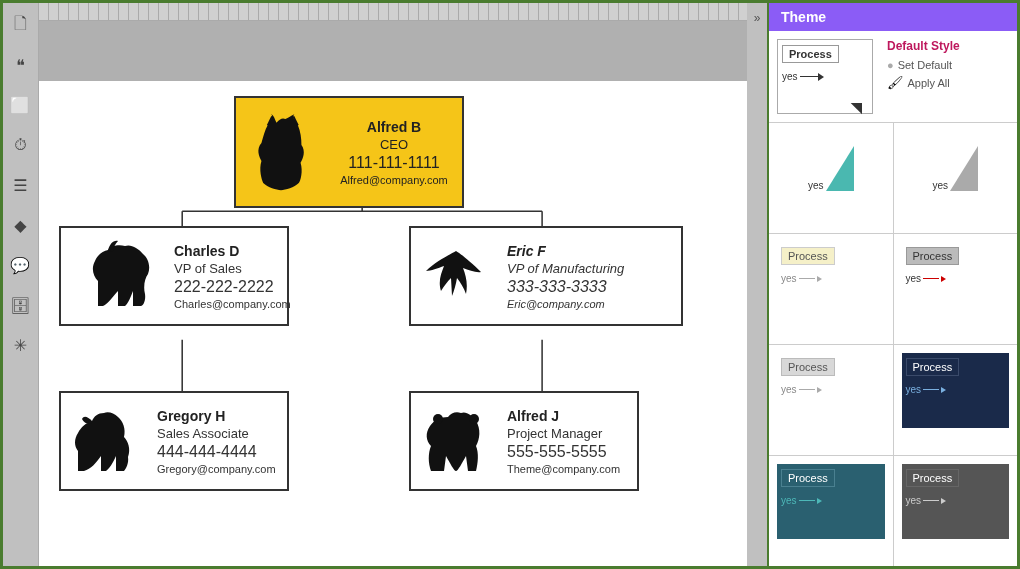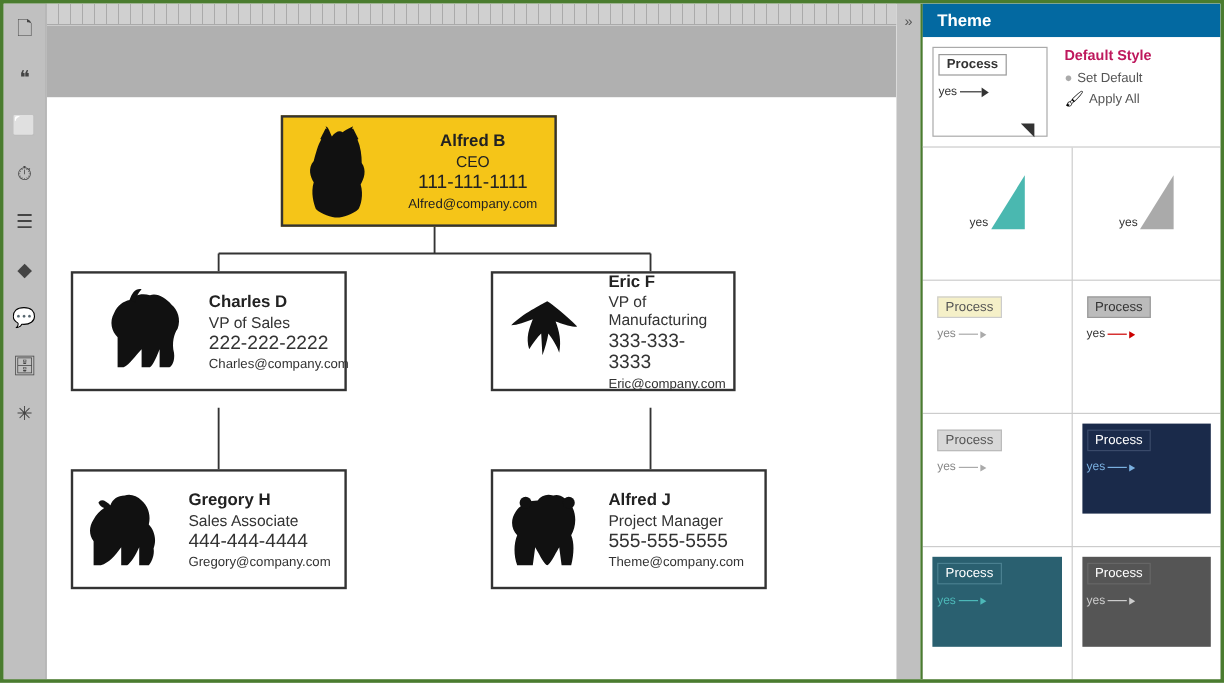--- a/index.html
+++ b/index.html
@@ -163,21 +163,21 @@
     
     .right-panel {
       width: 250px;
       background: #f0f0f0;
       border-left: 2px solid #4a7c2f;
       display: flex;
       flex-direction: column;
     }
 
     .panel-title {
-      background: #0369a1;
+      background: #8b5cf6;
       color: white;
       font-size: 14px;
       font-weight: bold;
       padding: 6px 12px;
     }
 
     .theme-grid {
       display: grid;
       grid-template-columns: 1fr 1fr;
       gap: 1px;
@@ -241,21 +241,21 @@
         <line x1="135" y1="185" x2="485" y2="185" stroke="#333" stroke-width="1.5"></line>
         <line x1="135" y1="185" x2="135" y2="205" stroke="#333" stroke-width="1.5"></line>
 
         <line x1="485" y1="185" x2="485" y2="205" stroke="#333" stroke-width="1.5"></line>
 
         <line x1="135" y1="310" x2="135" y2="370" stroke="#333" stroke-width="1.5"></line>
 
         <line x1="485" y1="310" x2="485" y2="370" stroke="#333" stroke-width="1.5"></line>
       </svg>
 
-      <div class="node node-ceo" style="position:absolute;top:75px;left:195px;width:230px;height:93px;background:#f5c518;border:2px solid #333;display:flex;">
+      <div class="node node-ceo" style="position:absolute;top:75px;left:195px;width:230px;height:112px;background:#f5c518;border:2px solid #333;display:flex;">
         <div class="node-icon">
 
           <svg viewBox="0 0 80 90" width="80" height="90">
             <path d="M20,80 C18,75 15,65 18,55 C15,50 12,42 18,35 C20,28 22,20 25,15 C27,10 30,8 30,5 C30,3 28,2 30,3 C32,4 33,8 35,12 C38,8 42,6 45,8 C48,6 52,4 54,3 C56,2 54,3 54,5 C54,8 57,10 59,15 C62,22 63,30 63,37 C68,44 65,52 62,57 C65,67 62,77 60,80 C55,85 45,88 40,88 C35,88 25,85 20,80 Z" fill="#111"></path>
             <path d="M30,5 L25,15" stroke="#111" stroke-width="2" fill="none"></path>
             <path d="M54,5 L59,15" stroke="#111" stroke-width="2" fill="none"></path>
           </svg>
         </div>
         <div class="node-info">
           <div class="node-name">Alfred B</div>
@@ -275,21 +275,21 @@
           </svg>
         </div>
         <div class="node-info">
           <div class="node-name">Charles D</div>
           <div class="node-title">VP of Sales</div>
           <div class="node-phone">222-222-2222</div>
           <div class="node-email">Charles@company.com</div>
         </div>
       </div>
 
-      <div class="node" style="position:absolute;top:205px;left:370px;width:204px;height:100px;background:white;border:2px solid #333;display:flex;">
+      <div class="node" style="position:absolute;top:205px;left:370px;width:274px;height:100px;background:white;border:2px solid #333;display:flex;font-style:italic;">
         <div class="node-icon">
           <svg viewBox="0 0 80 80" width="80" height="80">
 
             <path d="M40,15 C35,18 20,25 10,35 C15,35 22,32 28,30 C25,38 22,45 25,55 C28,50 32,45 35,42 L36,60 C38,55 40,48 41,42 C44,46 48,52 50,58 C52,48 50,40 47,32 C53,34 60,37 65,36 C55,26 45,18 40,15 Z" fill="#111"></path>
           </svg>
         </div>
         <div class="node-info">
           <div class="node-name">Eric F</div>
           <div class="node-title">VP of Manufacturing</div>
           <div class="node-phone">333-333-3333</div>

